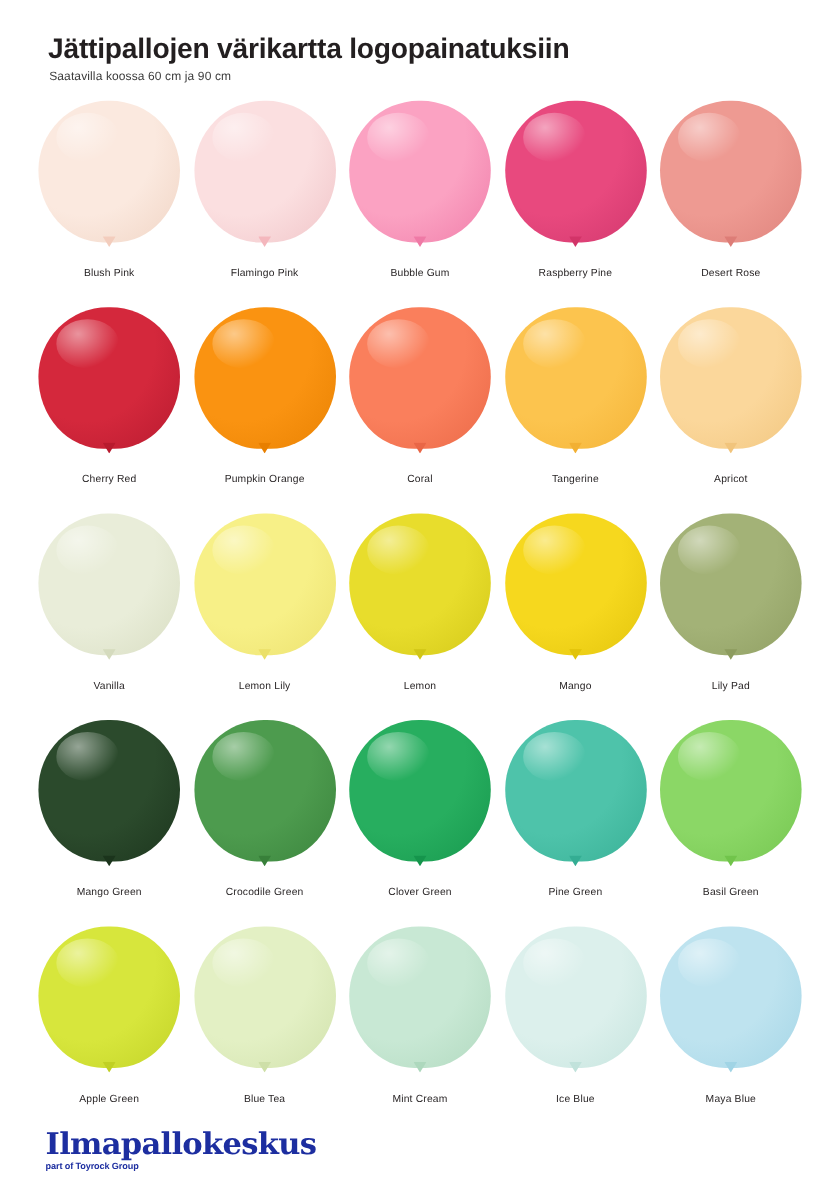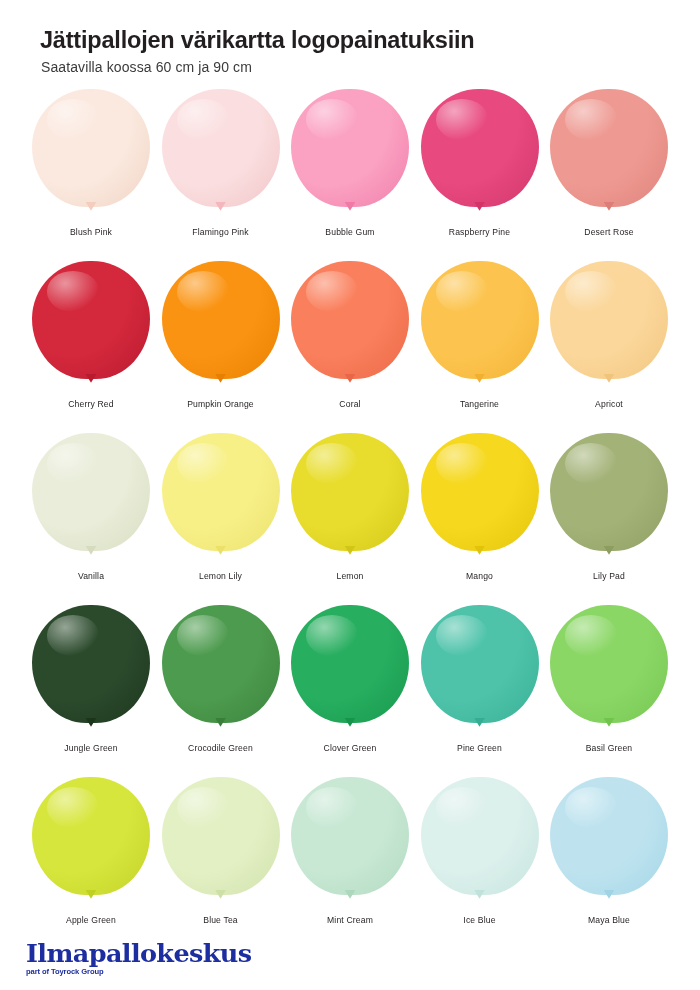--- a/index.html
+++ b/index.html
@@ -29,21 +29,21 @@
   }
   .title {
     font-size: 23.5px;
     font-weight: bold;
     letter-spacing: -0.2px;
     color: #231f20;
     line-height: 1.1;
     margin: 0;
   }
   .subtitle {
-    font-size: 14px;
+    font-size: 10px;
     font-weight: normal;
     color: #3b3b3b;
     margin: 5px 0 0 1px;
     letter-spacing: 0.1px;
   }
   
   .grid {
     margin-top: 14px;
     display: flex;
     flex-direction: column;
@@ -105,21 +105,21 @@
     letter-spacing: 0.15px;
     white-space: nowrap;
   }
   
   .footer {
     position: absolute;
     left: 0;
     right: 0;
     bottom: 0;
     height: 62px;
-    padding: 0 16px;
+    padding: 0 28px;
     box-sizing: border-box;
     display: flex;
     align-items: flex-end;
     justify-content: space-between;
   }
   .logo-block {
     position: relative;
     padding-bottom: 14px;
     padding-left: 10px;
   }
@@ -271,21 +271,21 @@
           </div>
           <div class="swatch-label">Lily Pad</div>
         </div>
       </div>
       <div class="row">
         <div class="cell">
           <div class="balloon-wrap">
             <div class="balloon" style="background: radial-gradient(at 33% 27%, rgb(43, 74, 44) 0%, rgb(43, 74, 44) 52%, rgb(31, 57, 32) 92%, rgb(27, 52, 28) 100%);"></div>
             <div class="neck" style="background: rgb(27, 52, 28);"></div>
           </div>
-          <div class="swatch-label">Jungle Green</div>
+          <div class="swatch-label">Mango Green</div>
         </div>
         <div class="cell">
           <div class="balloon-wrap">
             <div class="balloon" style="background: radial-gradient(at 33% 27%, rgb(77, 155, 78) 0%, rgb(77, 155, 78) 52%, rgb(62, 136, 64) 92%, rgb(56, 128, 58) 100%);"></div>
             <div class="neck" style="background: rgb(56, 128, 58);"></div>
           </div>
           <div class="swatch-label">Crocodile Green</div>
         </div>
         <div class="cell">
           <div class="balloon-wrap">

